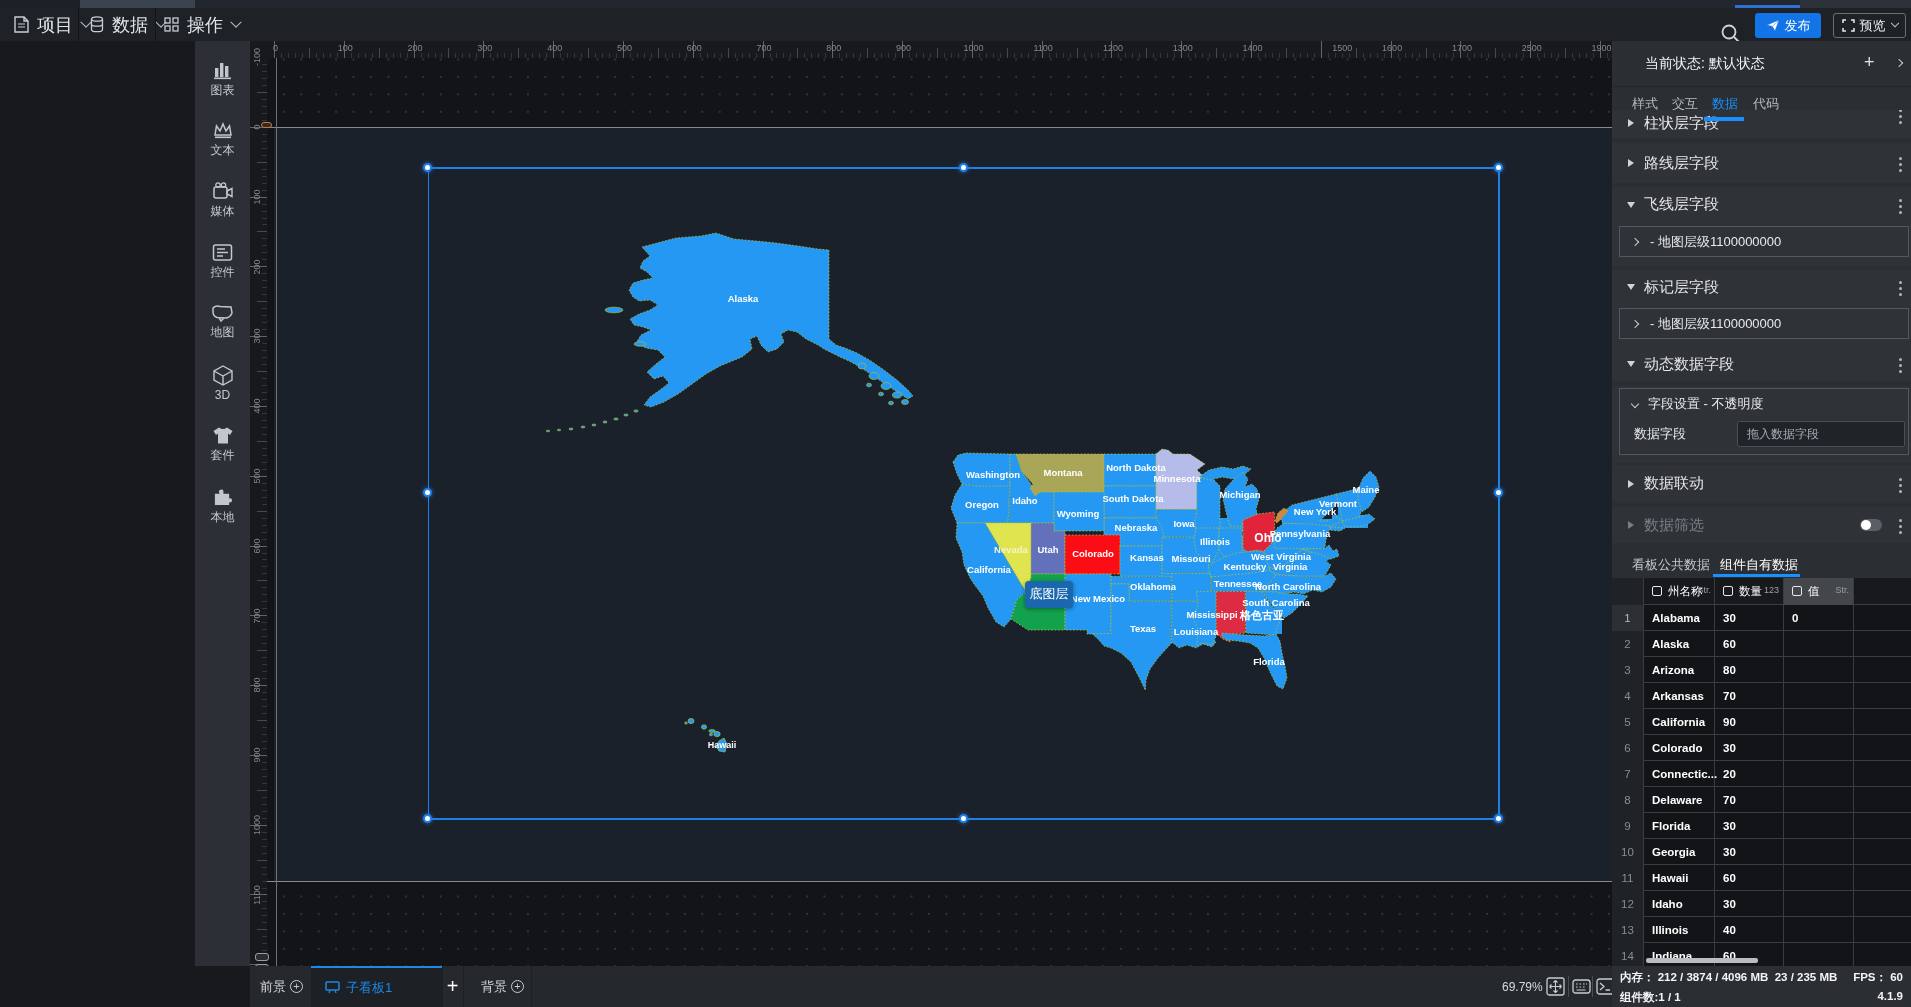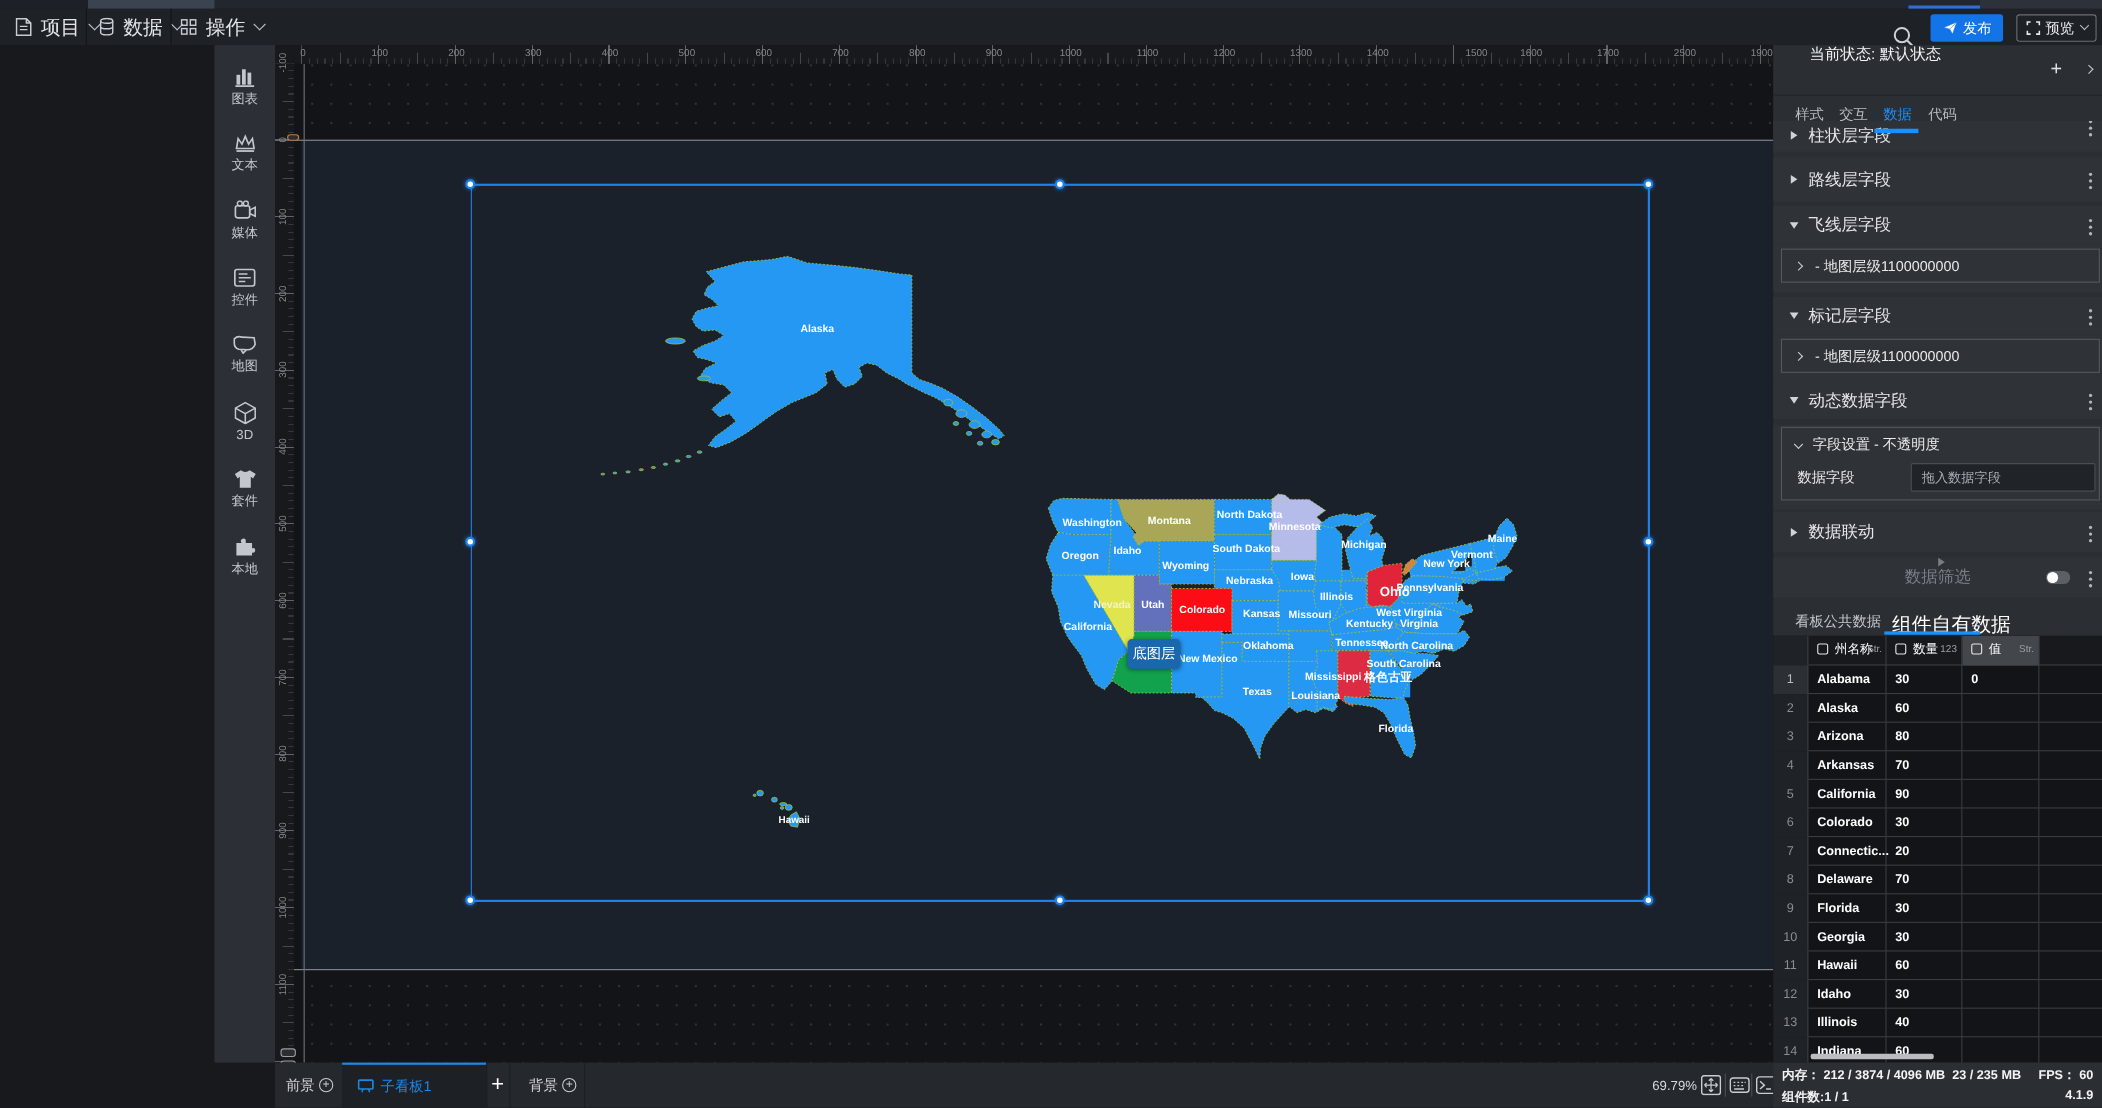--- a/index.html
+++ b/index.html
@@ -49,21 +49,21 @@
 .handle{position:absolute;width:9px;height:9px;border-radius:50%;background:#fff;border:2px solid #1f80e8;box-shadow:0 0 4px rgba(31,128,232,.8);}
 
 #maptip{left:775px;top:540px;width:48px;height:27px;background:#1b67ae;border-radius:4px;color:#fff;font-size:13px;text-align:center;line-height:26px;box-shadow:0 1px 4px rgba(0,0,0,.4);}
 
 #bottombar{left:250px;top:966px;width:1362px;height:41px;background:#25282d;color:#d2d5da;font-size:13px;}
 #bb-tab{left:61px;top:0;width:131px;height:41px;background:#1d2024;border-top:2px solid #1e88e5;color:#1e88e5;display:flex;align-items:center;padding-left:14px;}
 .bbsep{position:absolute;top:0;width:1px;height:41px;background:#1c1f23;}
 .pluscirc{display:inline-block;width:13px;height:13px;border:1px solid #c9ccd1;border-radius:50%;color:#c9ccd1;font-size:11px;line-height:11px;text-align:center;margin-left:4px;vertical-align:6px;}
 
 #rightpanel{left:1612px;top:41px;width:299px;height:966px;background:#2b2e33;}
-#rp-head{left:0;top:0;width:299px;height:46px;display:flex;color:#f2f4f6;font-size:14px;border-bottom:1px solid #222529;}
+#rp-head{left:0;top:0;width:299px;height:46px;display:flex;align-items:center;color:#f2f4f6;font-size:14px;border-bottom:1px solid #222529;}
 #rp-tabs{left:0;top:47px;width:299px;height:62px;}
 .rtab{position:absolute;top:7px;font-size:13px;color:#b9bcc1;}
 .sect{position:absolute;left:0;width:299px;background:#2f3237;display:flex;align-items:center;color:#e4e6ea;font-size:15px;}
 .tri-r{width:0;height:0;border-left:6px solid #d0d3d8;border-top:4px solid transparent;border-bottom:4px solid transparent;margin:0 10px 0 16px;}
 .tri-d{width:0;height:0;border-top:6px solid #d0d3d8;border-left:4px solid transparent;border-right:4px solid transparent;margin:0 9px 0 15px;}
 .dots3{position:absolute;right:9px;width:3px;}
 .dots3 i{display:block;width:3px;height:3px;border-radius:50%;background:#b2b5ba;margin:3px 0;}
 .subbox{position:absolute;left:7px;width:290px;height:31px;border:1px solid #55585e;display:flex;align-items:center;color:#e8eaec;font-size:13px;}
 .chevr{display:inline-block;width:6px;height:6px;border-right:1.4px solid #c8cbd0;border-top:1.4px solid #c8cbd0;transform:rotate(45deg);margin:0 12px 0 12px;}
 .chevd{display:inline-block;width:6px;height:6px;border-right:1.4px solid #c8cbd0;border-bottom:1.4px solid #c8cbd0;transform:rotate(45deg);margin:0 10px 0 12px;vertical-align:2px;}
@@ -482,34 +482,34 @@
         </div>
         <div class="sect" style="top:424px;height:37px;overflow:hidden;">
           <span class="tri-r" style=""></span>
           <span>数据联动</span>
           <div class="dots3" style="top:9.5px;">
             <i></i>
             <i></i>
             <i></i>
           </div>
         </div>
-        <div class="sect" style="top:466px;height:36px;overflow:hidden;color:#7a7e84;flex-direction:column;">
+        <div class="sect" style="top:466px;height:36px;overflow:hidden;color:#7a7e84;">
           <span class="tri-r" style="border-left-color:#7a7e84;"></span>
           <span>数据筛选</span>
           <div class="dots3" style="top:9px;">
             <i></i>
             <i></i>
             <i></i>
           </div>
         </div>
         <div style="position:absolute;left:248px;top:478px;width:22px;height:12px;background:#5c6066;border-radius:6px;">
           <div style="position:absolute;left:1px;top:1px;width:10px;height:10px;border-radius:50%;background:#fff;"></div>
         </div>
         <div style="position:absolute;left:20px;top:515px;font-size:13px;color:#c4c7cc;">看板公共数据</div>
-        <div style="position:absolute;left:108px;top:515px;font-size:18px;color:#fff;">组件自有数据</div>
+        <div style="position:absolute;left:108px;top:515px;font-size:13px;color:#fff;">组件自有数据</div>
         <div style="position:absolute;left:101px;top:533px;width:87px;height:3px;background:#1890ff;"></div>
       </div>
  <div class="abs" style="left:92px;top:76px;width:40px;height:4px;background:#1890ff;"></div>
  <div id="dtable" class="abs">
         <div class="trow" style="top:0;height:27px;background:#17191d;">
           <div class="tnum" style="height:27px;"></div>
           <div class="tcell c1" style="height:27px;line-height:27px;font-weight:normal;"><span class="cbox"></span>州名称<span style="position:absolute;right:3px;bottom:1px;font-size:9px;color:#9aa0a6;font-weight:normal;">Str.</span></div>
           <div class="tcell c2" style="height:27px;line-height:27px;font-weight:normal;"><span class="cbox"></span>数量<span style="position:absolute;right:4px;bottom:1px;font-size:9px;color:#9aa0a6;font-weight:normal;">123</span></div>
           <div class="tcell c3" style="height:27px;line-height:27px;font-weight:normal;background:#43464b;"><span class="cbox"></span>值<span style="position:absolute;right:4px;bottom:1px;font-size:9px;color:#9aa0a6;font-weight:normal;">Str.</span></div>
           <div class="tcell c4" style="height:27px;"></div>

